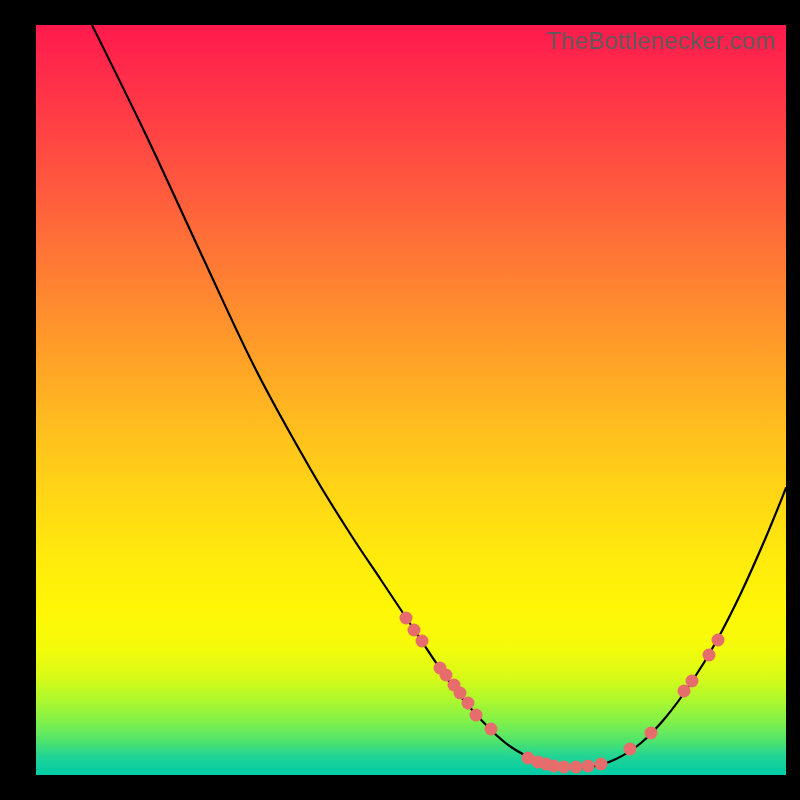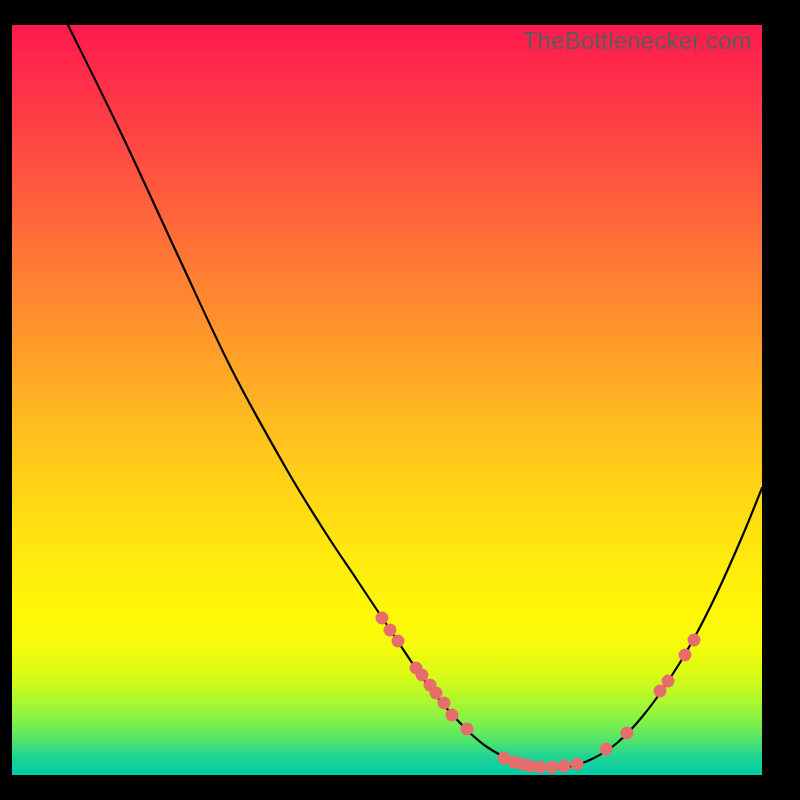--- a/index.html
+++ b/index.html
@@ -6,21 +6,21 @@
     margin: 0;
     padding: 0;
     width: 800px;
     height: 800px;
     background: #000;
     overflow: hidden;
     font-family: Arial, Helvetica, sans-serif;
   }
   .frame {
     position: absolute;
-    left: 12px;
+    left: 36px;
     top: 25px;
     width: 750px;
     height: 750px;
     background: #000;
   }
   .plot-area {
     position: absolute;
     left: 0;
     top: 0;
     width: 750px;

